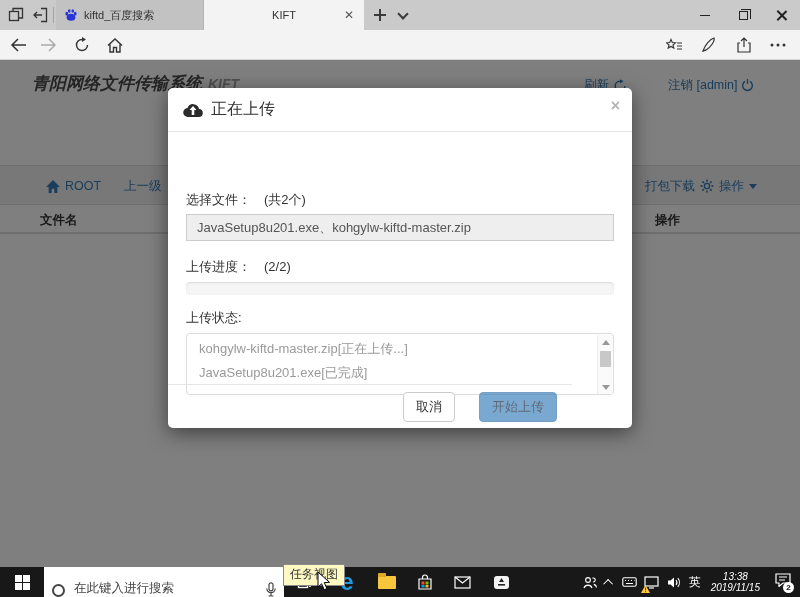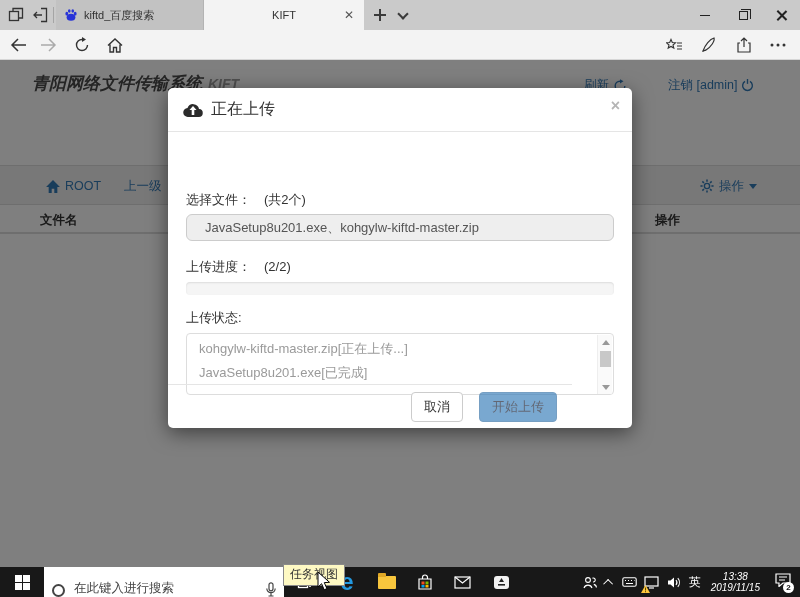--- a/index.html
+++ b/index.html
@@ -51,30 +51,30 @@
   .th { position:absolute; top:6px; font-size:12.5px; font-weight:bold; color:#333; }
   .backdrop { position:absolute; left:0; top:0; width:800px; height:507px; background:rgba(0,0,0,0.5); z-index:5; }
 
   
   .modal { position:absolute; left:168px; top:28px; width:464px; height:340px; background:#fff; border-radius:5px; box-shadow:0 5px 20px rgba(0,0,0,.5); z-index:10; }
   .modal-header { position:relative; height:44px; border-bottom:1px solid #e5e5e5; display:flex; align-items:center; padding:0 15px; }
   .modal-title { font-size:16px; color:#333; margin-left:8px; }
   .modal-close { position:absolute; right:12px; top:10px; font-size:16px; color:#b5b5b5; font-weight:bold; line-height:16px; }
   .modal-body { position:relative; padding:0 18px; }
   .m-label { position:absolute; left:18px; font-size:13px; color:#333; white-space:nowrap; }
-  .file-input { position:absolute; left:18px; top:82px; width:428px; height:27px; background:#eee; border:1px solid #ccc; border-radius:6px; font-size:13px; color:#555; line-height:25px; padding-left:18px; white-space:nowrap; overflow:hidden; }
+  .file-input { position:absolute; left:18px; top:82px; width:428px; height:27px; background:#eee; border:1px solid #ccc; border-radius:0; font-size:13px; color:#555; line-height:25px; padding-left:10px; white-space:nowrap; overflow:hidden; }
   .progress { position:absolute; left:18px; top:150px; width:428px; height:13px; background:#f5f5f5; border-radius:4px; box-shadow:inset 0 1px 2px rgba(0,0,0,.1); }
   .status-box { position:absolute; left:18px; top:201px; width:428px; height:62px; border:1px solid #ddd; border-radius:4px; background:#fff; overflow:hidden; }
   .status-item { font-size:13px; color:#9a9a9a; padding:6px 0 0 12px; white-space:nowrap; }
   .sbar { position:absolute; right:1px; top:1px; width:15px; height:60px; background:#fafafa; border-left:1px solid #eee; }
   .sbar-arrow { position:absolute; left:4px; width:0; height:0; border-left:4px solid transparent; border-right:4px solid transparent; }
   .sbar-up { top:5px; border-bottom:5px solid #999; }
   .sbar-down { bottom:5px; border-top:5px solid #999; }
   .sbar-thumb { position:absolute; left:2px; top:16px; width:11px; height:16px; background:#c8c8c8; }
-  .modal-footer { position:absolute; left:0; top:296px; width:404px; height:44px; border-top:1px solid #e5e5e5; display:flex; align-items:center; justify-content:flex-end; padding:0 15px; gap:16px; }
+  .modal-footer { position:absolute; left:0; top:296px; width:404px; height:44px; border-top:1px solid #e5e5e5; display:flex; align-items:center; justify-content:flex-end; padding:0 15px; gap:24px; }
   .btn { height:30px; border-radius:4px; font-size:13px; display:flex; align-items:center; justify-content:center; padding:0 12px; }
   .btn-default { background:#fff; border:1px solid #ccc; color:#333; }
   .btn-primary { background:#337ab7; border:1px solid #2e6da4; color:#0f172a; opacity:.65; }
 
   
   .taskbar { position:absolute; left:0; top:567px; width:800px; height:30px; background:#181818; z-index:40; }
   .tb-btn { position:absolute; top:0; height:30px; display:flex; align-items:center; justify-content:center; }
   .startgrid { display:grid; grid-template-columns:7px 7px; grid-template-rows:7px 7px; gap:1px; }
   .startgrid span { background:#fff; }
   .searchbox { position:absolute; left:44px; top:0; width:240px; height:30px; background:#fff; display:flex; align-items:flex-end; padding:0 8px; }
@@ -236,20 +236,23 @@
       <div class="toolbar">
         <div class="tb-item" style="left:46px">
           <svg width="14" height="13" viewBox="0 0 16 15">
               <path d="M0 8 L8 0 L16 8 H13 V15 H9.5 V10 H6.5 V15 H3 V8 Z" fill="#337ab7"></path>
             </svg>
           <span>ROOT</span>
         </div>
         <div class="tb-item" style="left:124px">
             <span>上一级</span>
           </div>
+        <div class="tb-item" style="left:645px">
+            <span>打包下载</span>
+          </div>
         <div class="tb-item" style="left:700px">
           <svg width="14" height="14" viewBox="0 0 16 16">
               <circle cx="8" cy="8" r="3" fill="none" stroke="#337ab7" stroke-width="1.6"></circle>
               <g stroke="#337ab7" stroke-width="1.8">
                 <path d="M8 0.5 V3"></path>
                 <path d="M8 13 V15.5"></path>
                 <path d="M0.5 8 H3"></path>
                 <path d="M13 8 H15.5"></path>
                 <path d="M2.7 2.7 L4.5 4.5"></path>
                 <path d="M11.5 11.5 L13.3 13.3"></path>

